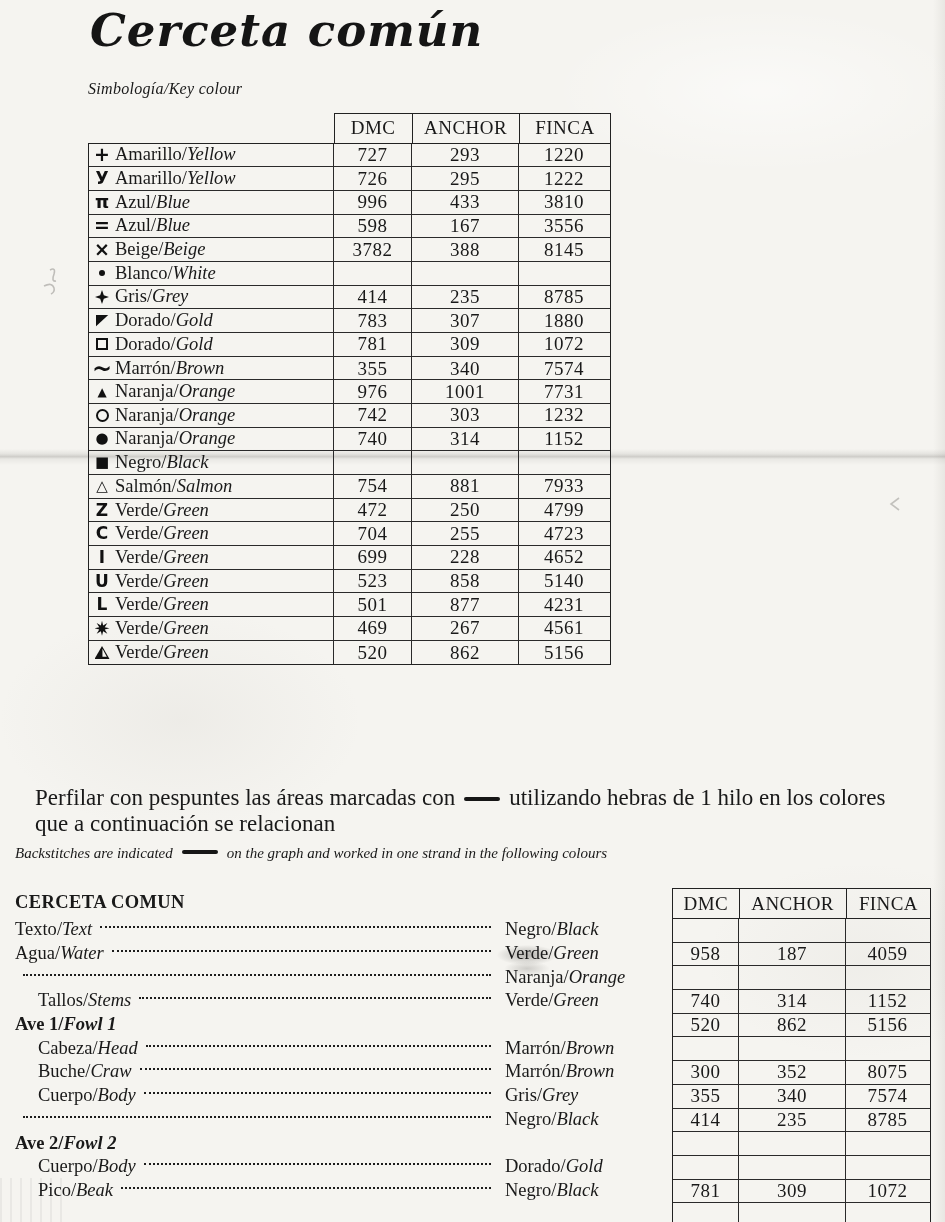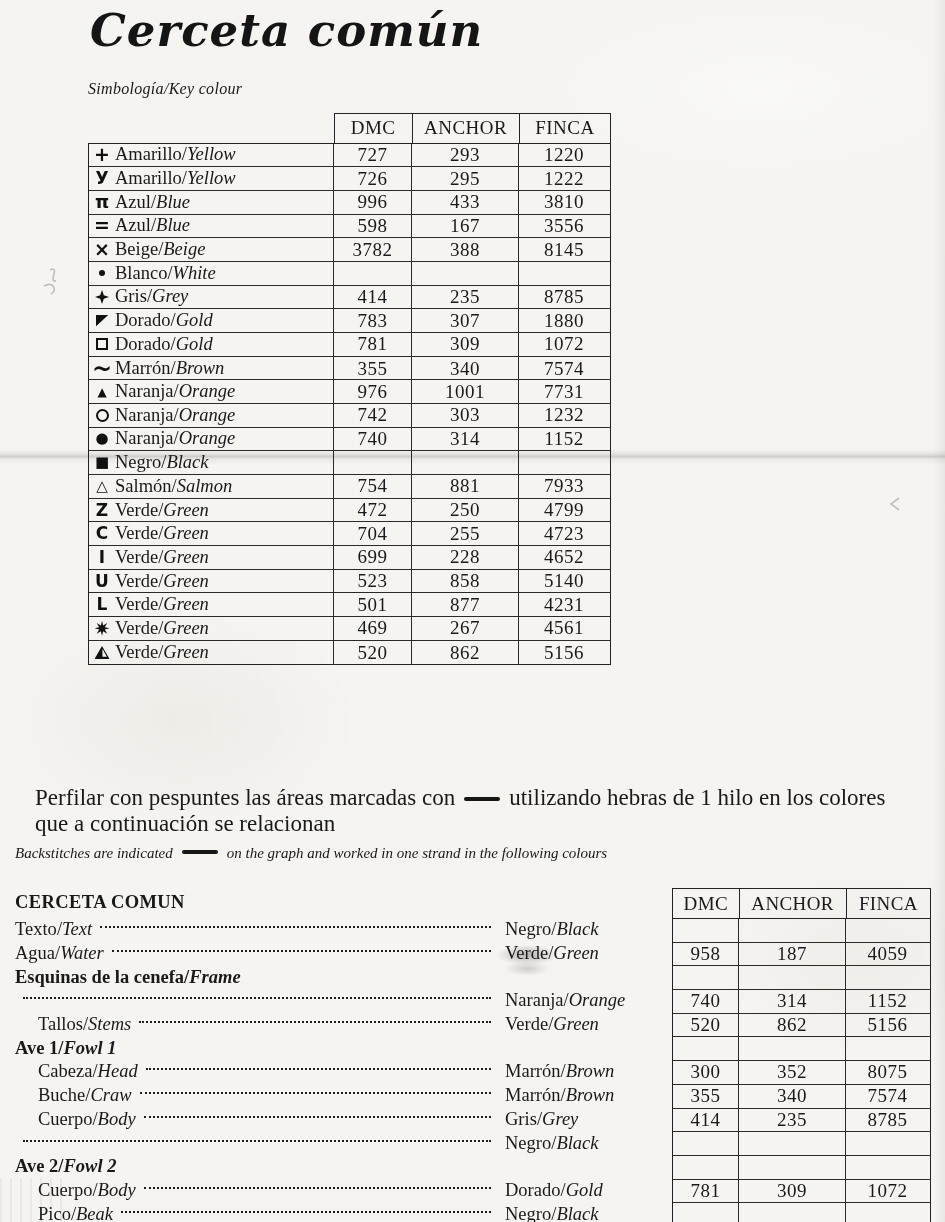--- a/index.html
+++ b/index.html
@@ -337,23 +337,20 @@
         <span class="bs-label"><span>Texto</span><span>/</span><em>Text</em></span>
         <span class="bs-dots"></span>
         <span class="bs-color"><span>Negro</span><span>/</span><em>Black</em></span>
       </div>
       <div class="bs-row">
         <span class="bs-label"><span>Agua</span><span>/</span><em>Water</em></span>
         <span class="bs-dots"></span>
         <span class="bs-color"><span>Verde</span><span>/</span><em>Green</em></span>
       </div>
       <div class="bs-row">
-        <span class="bs-group"><span>Esquinas de la cenefa</span><span>/</span><em>Frame</em></span>
-      </div>
-      <div class="bs-row">
         <span class="bs-dots"></span>
         <span class="bs-color"><span>Naranja</span><span>/</span><em>Orange</em></span>
       </div>
       <div class="bs-row">
         <span class="bs-label indent"><span>Tallos</span><span>/</span><em>Stems</em></span>
         <span class="bs-dots"></span>
         <span class="bs-color"><span>Verde</span><span>/</span><em>Green</em></span>
       </div>
       <div class="bs-row">
         <span class="bs-group"><span>Ave 1</span><span>/</span><em>Fowl 1</em></span>

